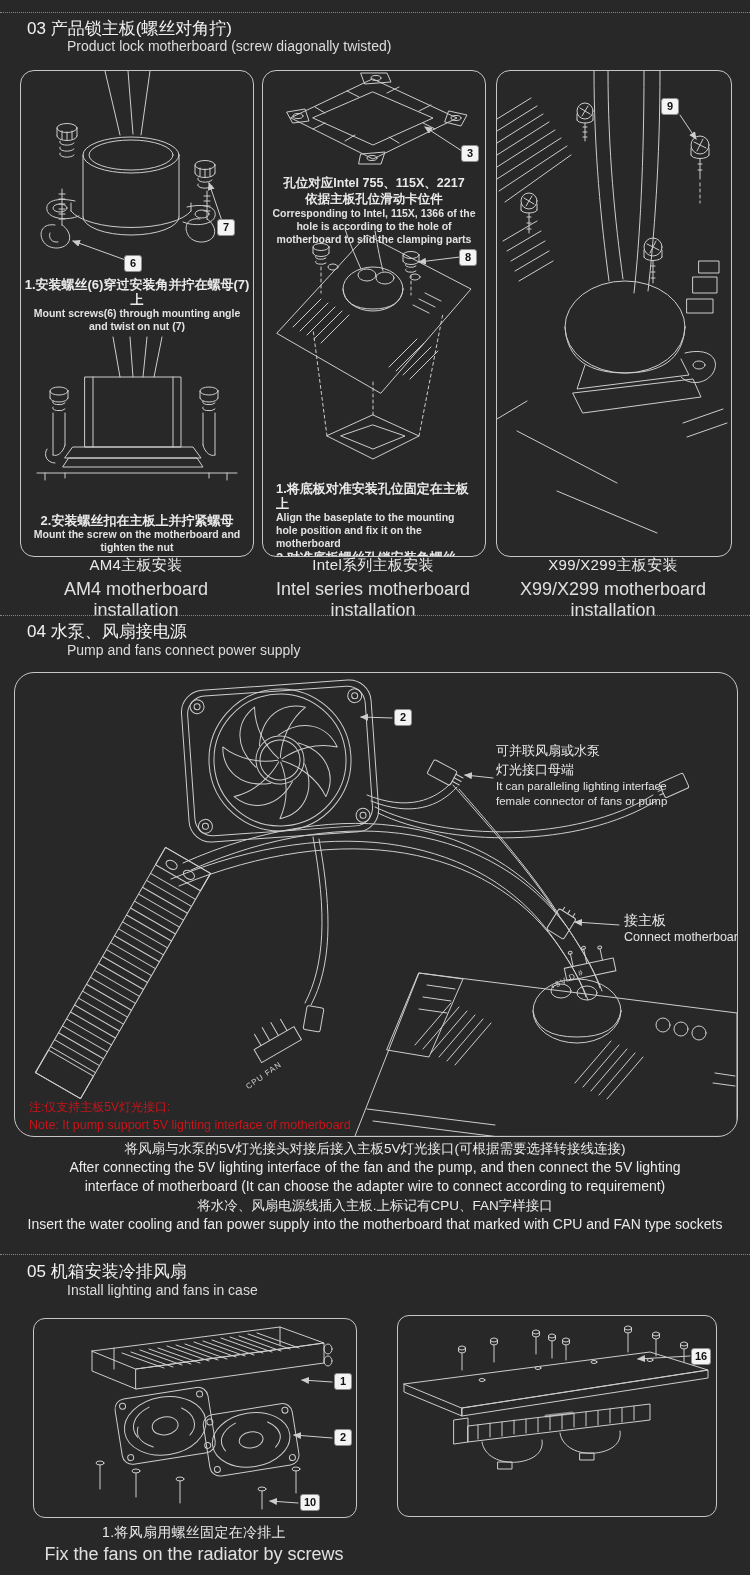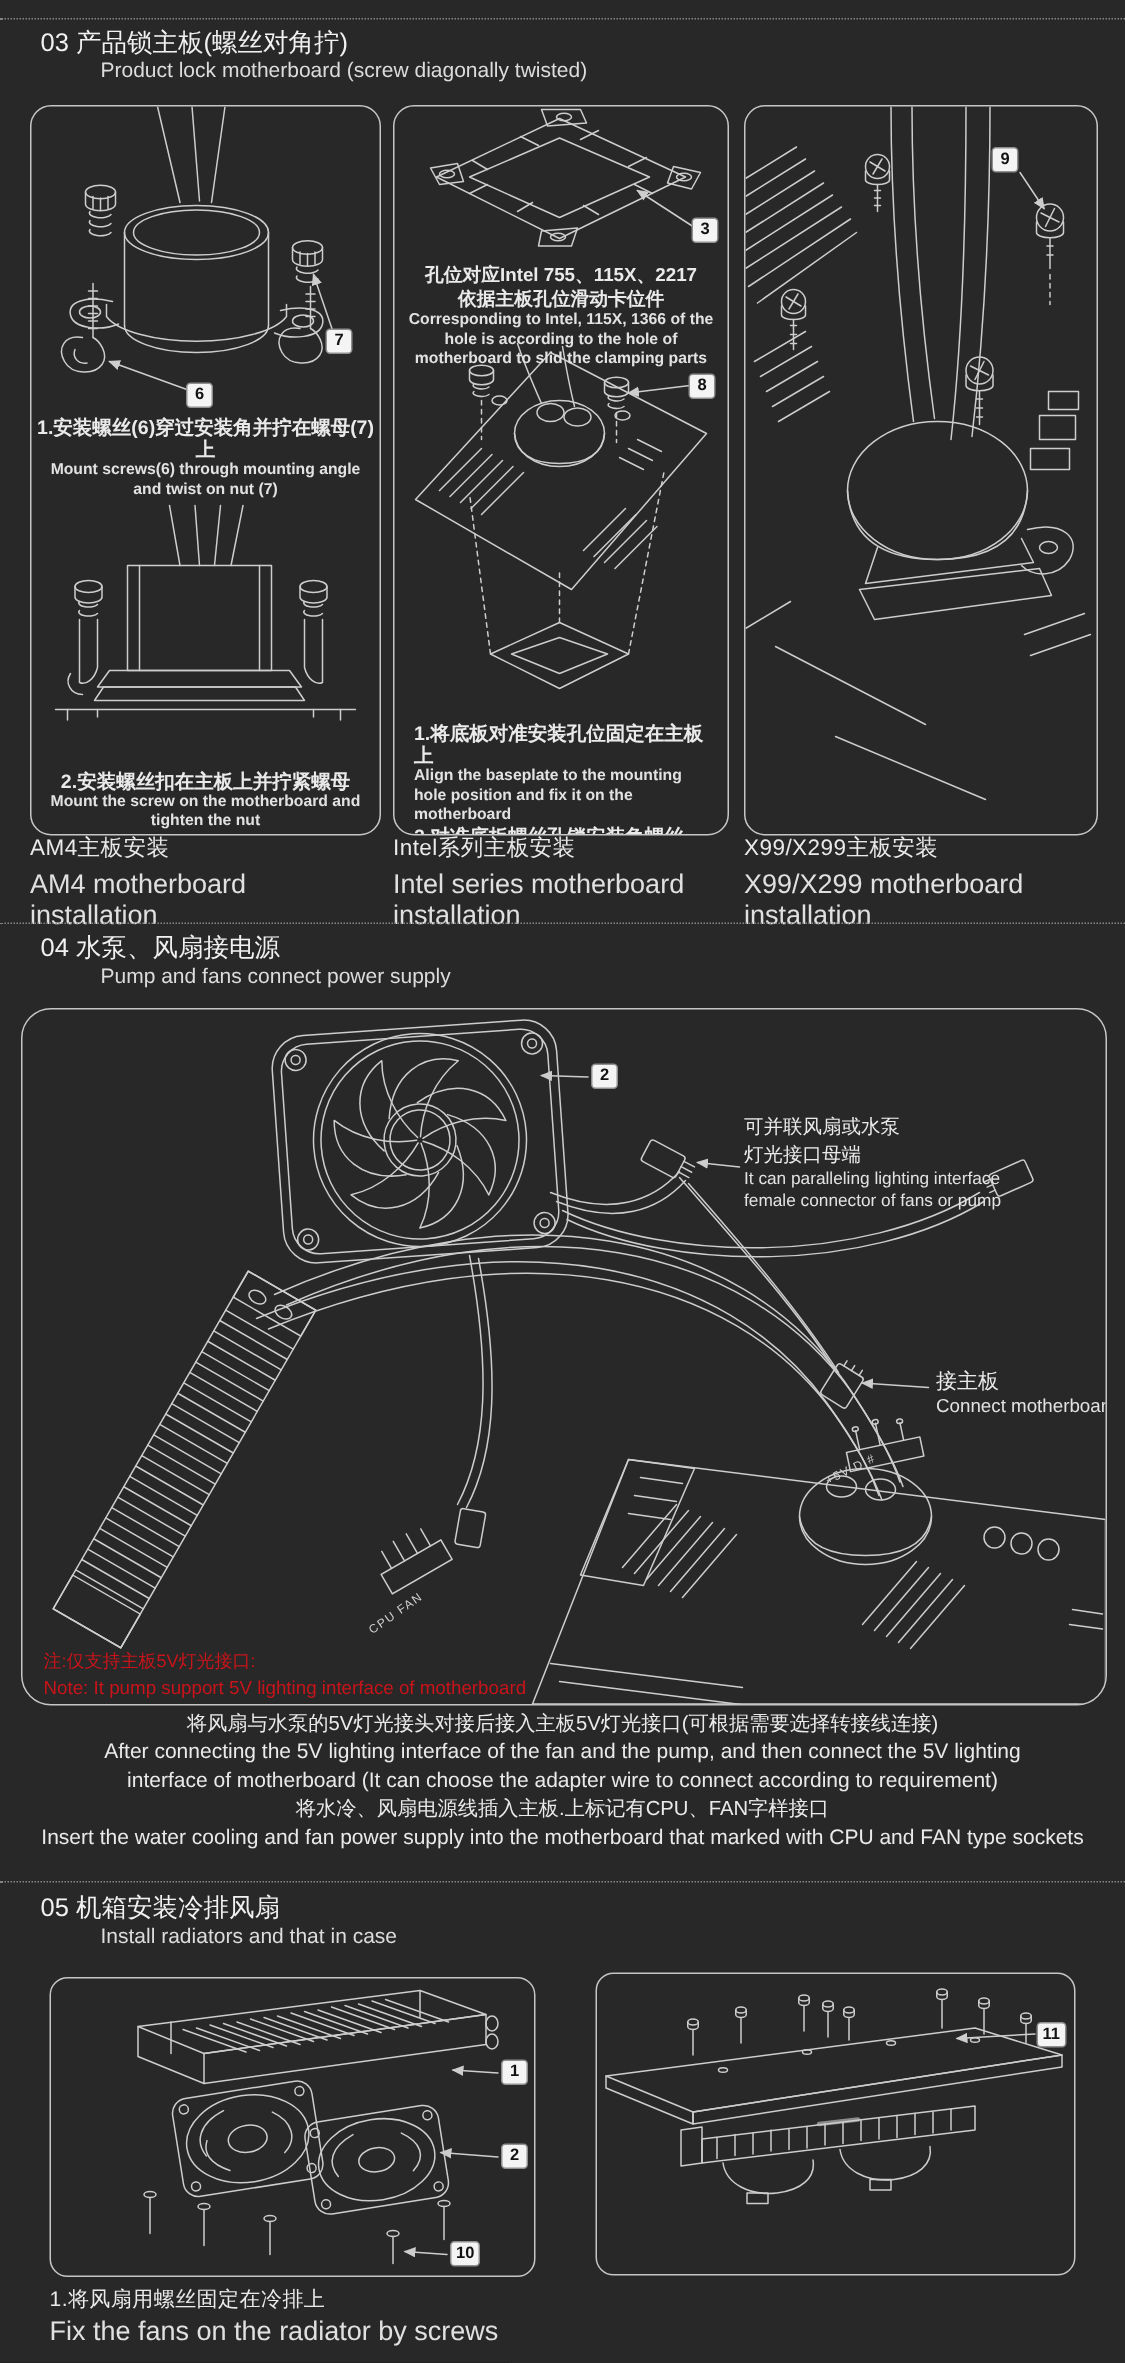--- a/index.html
+++ b/index.html
@@ -12,21 +12,21 @@
   .panel.big{border-radius:20px;}
   .panel > svg{position:absolute;left:0;top:0;}
   .callout{position:absolute;z-index:6;background:#f4f4f4;color:#121212;border:1px solid #8f8f8f;
            border-radius:3px;font-size:11px;font-weight:bold;line-height:15px;min-width:10px;
            padding:0 3px;text-align:center;}
   .step{position:absolute;text-align:center;z-index:4;}
   .step.left{text-align:left;}
   .zh-s{font-size:13px;font-weight:bold;line-height:15px;}
   .en-s{font-size:10.5px;font-weight:bold;line-height:13px;color:#e2e2e2;}
   .zh-n{font-size:12.5px;font-weight:bold;line-height:16px;}
-  .cap{position:absolute;}
+  .cap{position:absolute;text-align:center;}
   .zh-c{font-size:15px;letter-spacing:.3px;}
   .en-c{font-size:18px;color:#e0e0e0;margin-top:4px;}
   .ann{position:absolute;z-index:5;}
   .a-zh{font-size:13px;line-height:19px;white-space:nowrap;}
   .a-en{font-size:11.5px;line-height:15px;white-space:nowrap;color:#e2e2e2;}
   .ann.board .a-zh{font-size:14px;}
   .ann.board .a-en{font-size:12.5px;}
   .ann.red .a-zh{color:#c8141a;font-size:12px;line-height:21px;}
   .ann.red .a-en{color:#c8141a;font-size:12.5px;}
   .tiny{position:absolute;font-size:8px;color:#cfcfcf;letter-spacing:1px;white-space:nowrap;z-index:5;}
@@ -366,21 +366,21 @@
   <div class="body-text" style="top:1139px">
     <div class="b-zh">将风扇与水泵的5V灯光接头对接后接入主板5V灯光接口(可根据需要选择转接线连接)</div>
     <div class="b-en">After connecting the 5V lighting interface of the fan and the pump, and then connect the 5V lighting</div>
     <div class="b-en">interface of motherboard (It can choose the adapter wire to connect according to requirement)</div>
     <div class="b-zh">将水冷、风扇电源线插入主板.上标记有CPU、FAN字样接口</div>
     <div class="b-en">Insert the water cooling and fan power supply into the motherboard that marked with CPU and FAN type sockets</div>
   </div>
 
   <div class="dotted" style="top:1254px"></div>
   <div class="h-zh" style="left:27px;top:1260px">05 机箱安装冷排风扇</div>
-  <div class="h-en" style="left:67px;top:1282px">Install radiators and that in case</div>
+  <div class="h-en" style="left:67px;top:1282px">Install lighting and fans in case</div>
 
   <div class="panel" style="left:33px;top:1318px;width:322px;height:198px;border-radius:12px">
     <svg width="322" height="198" viewBox="0 0 322 198" stroke="#cdcdcd" fill="none" stroke-width="1" stroke-linecap="round" stroke-linejoin="round">
       <defs>
           <marker id="ahL" markerWidth="9" markerHeight="8" refX="7" refY="3.5" orient="auto">
             <path d="M0 0 L8 3.5 L0 7 Z" fill="#cdcdcd" stroke="none"></path>
           </marker>
         </defs>
       <path d="M58 32 L246 8 L290 24 L102 50 Z"></path>
       <path d="M102 50 L290 24 V44 L102 70 Z"></path>
@@ -491,16 +491,16 @@
       <path d="M70 110 L252 88 L252 104 L70 126 Z"></path>
       <path d="M56 104 L70 102 V126 L56 128 Z"></path>
       <path d="M80 109 V123 M92 107 V121 M104 106 V120 M116 104 V118 M128 103 V117 M140 102 V116 M152 100 V114 M164 99 V113 M176 97 V111 M188 96 V110 M200 95 V109 M212 93 V107 M224 92 V106 M236 90 V104"></path>
       <path d="M148 100 l26 -3" stroke-width="3" opacity="0.6"></path>
       <path d="M84 126 C86 140 102 148 120 146 C136 144 146 136 144 124"></path>
       <path d="M162 117 C164 131 180 139 198 137 C214 135 224 127 222 115"></path>
       <rect x="100" y="146" width="14" height="7"></rect>
         <rect x="182" y="137" width="14" height="7"></rect>
       <path d="M292 40 L240 43" marker-end="url(#ahR)"></path>
     </svg>
-    <div class="callout" style="left:293px;top:32px">11</div>
+    <div class="callout" style="left:293px;top:32px">16</div>
   </div>
 
 </div>
 
 </body></html>

